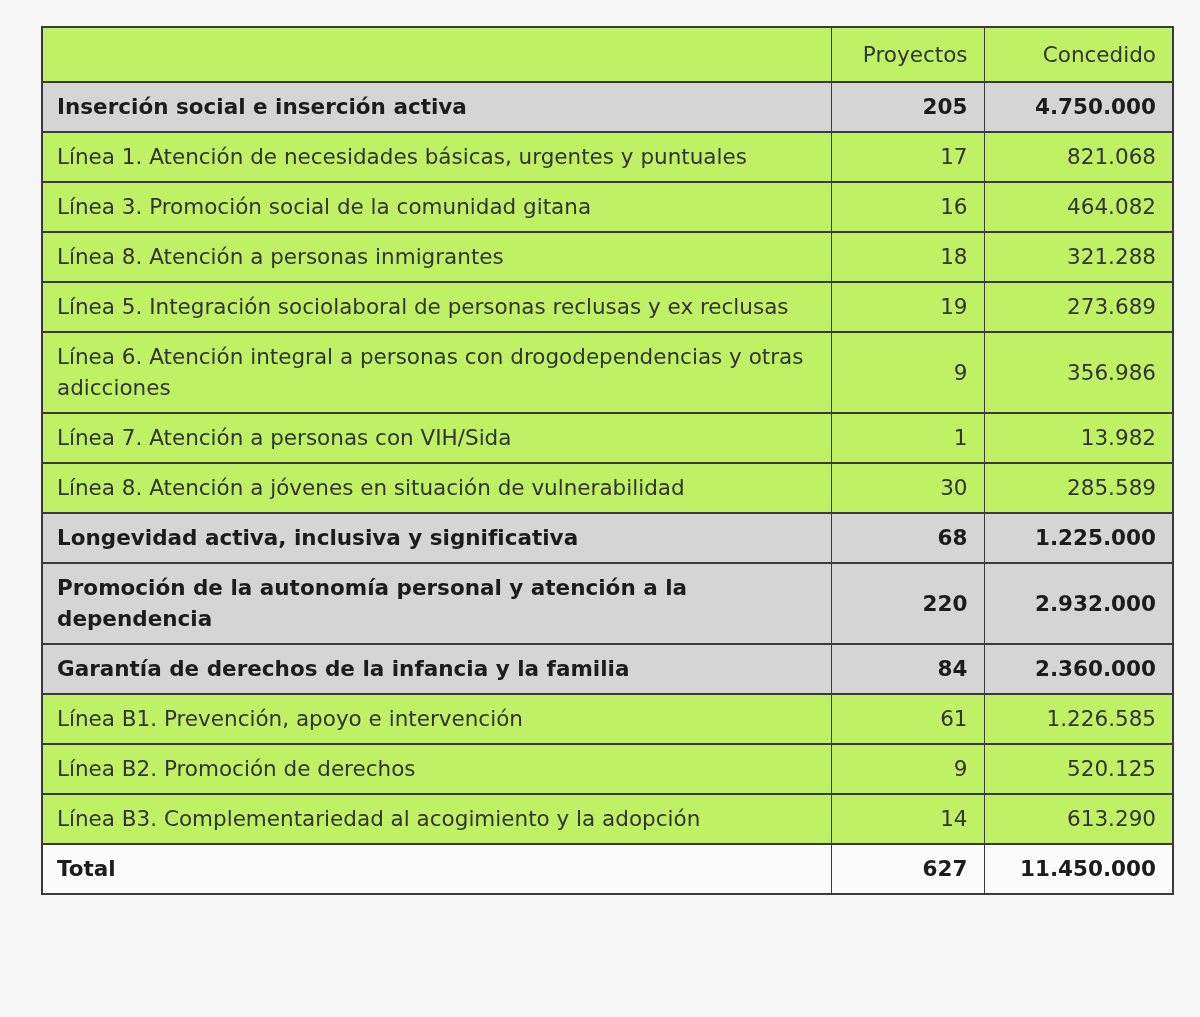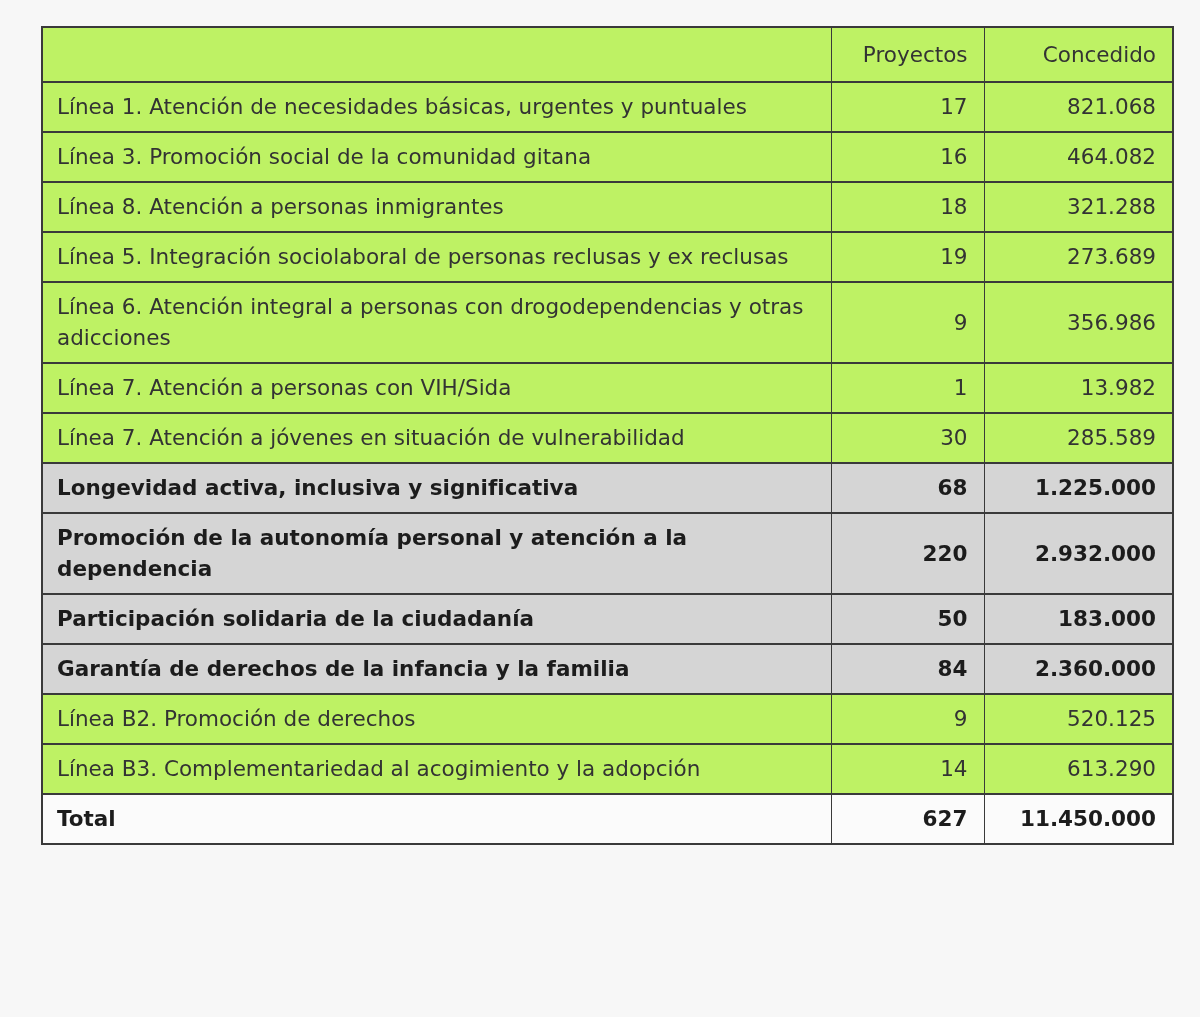--- a/index.html
+++ b/index.html
@@ -104,20 +104,25 @@
       <col class="c-granted">
     </colgroup>
     <thead>
       <tr>
         <th class="concept"></th>
         <th class="num">Proyectos</th>
         <th class="num granted">Concedido</th>
       </tr>
     </thead>
     <tbody id="table-body">
+        <tr class="category">
+          <td class="concept">Inserción social e inserción activa</td>
+          <td class="num">205</td>
+          <td class="num granted">4.750.000</td>
+        </tr>
         <tr class="line">
           <td class="concept">Línea 1. Atención de necesidades básicas, urgentes y puntuales</td>
           <td class="num">17</td>
           <td class="num granted">821.068</td>
         </tr>
         <tr class="line">
           <td class="concept">Línea 3. Promoción social de la comunidad gitana</td>
           <td class="num">16</td>
           <td class="num granted">464.082</td>
         </tr>
@@ -135,43 +140,43 @@
           <td class="concept">Línea 6. Atención integral a personas con drogodependencias y otras adicciones</td>
           <td class="num">9</td>
           <td class="num granted">356.986</td>
         </tr>
         <tr class="line">
           <td class="concept">Línea 7. Atención a personas con VIH/Sida</td>
           <td class="num">1</td>
           <td class="num granted">13.982</td>
         </tr>
         <tr class="line">
-          <td class="concept">Línea 7. Atención a jóvenes en situación de vulnerabilidad</td>
+          <td class="concept">Línea 8. Atención a jóvenes en situación de vulnerabilidad</td>
           <td class="num">30</td>
           <td class="num granted">285.589</td>
         </tr>
         <tr class="category">
           <td class="concept">Longevidad activa, inclusiva y significativa</td>
           <td class="num">68</td>
           <td class="num granted">1.225.000</td>
         </tr>
         <tr class="category">
           <td class="concept">Promoción de la autonomía personal y atención a la dependencia</td>
           <td class="num">220</td>
           <td class="num granted">2.932.000</td>
         </tr>
         <tr class="category">
-          <td class="concept">Participación solidaria de la ciudadanía</td>
-          <td class="num">50</td>
-          <td class="num granted">183.000</td>
-        </tr>
-        <tr class="category">
           <td class="concept">Garantía de derechos de la infancia y la familia</td>
           <td class="num">84</td>
           <td class="num granted">2.360.000</td>
+        </tr>
+        <tr class="line">
+          <td class="concept">Línea B1. Prevención, apoyo e intervención</td>
+          <td class="num">61</td>
+          <td class="num granted">1.226.585</td>
         </tr>
         <tr class="line">
           <td class="concept">Línea B2. Promoción de derechos</td>
           <td class="num">9</td>
           <td class="num granted">520.125</td>
         </tr>
         <tr class="line">
           <td class="concept">Línea B3. Complementariedad al acogimiento y la adopción</td>
           <td class="num">14</td>
           <td class="num granted">613.290</td>

